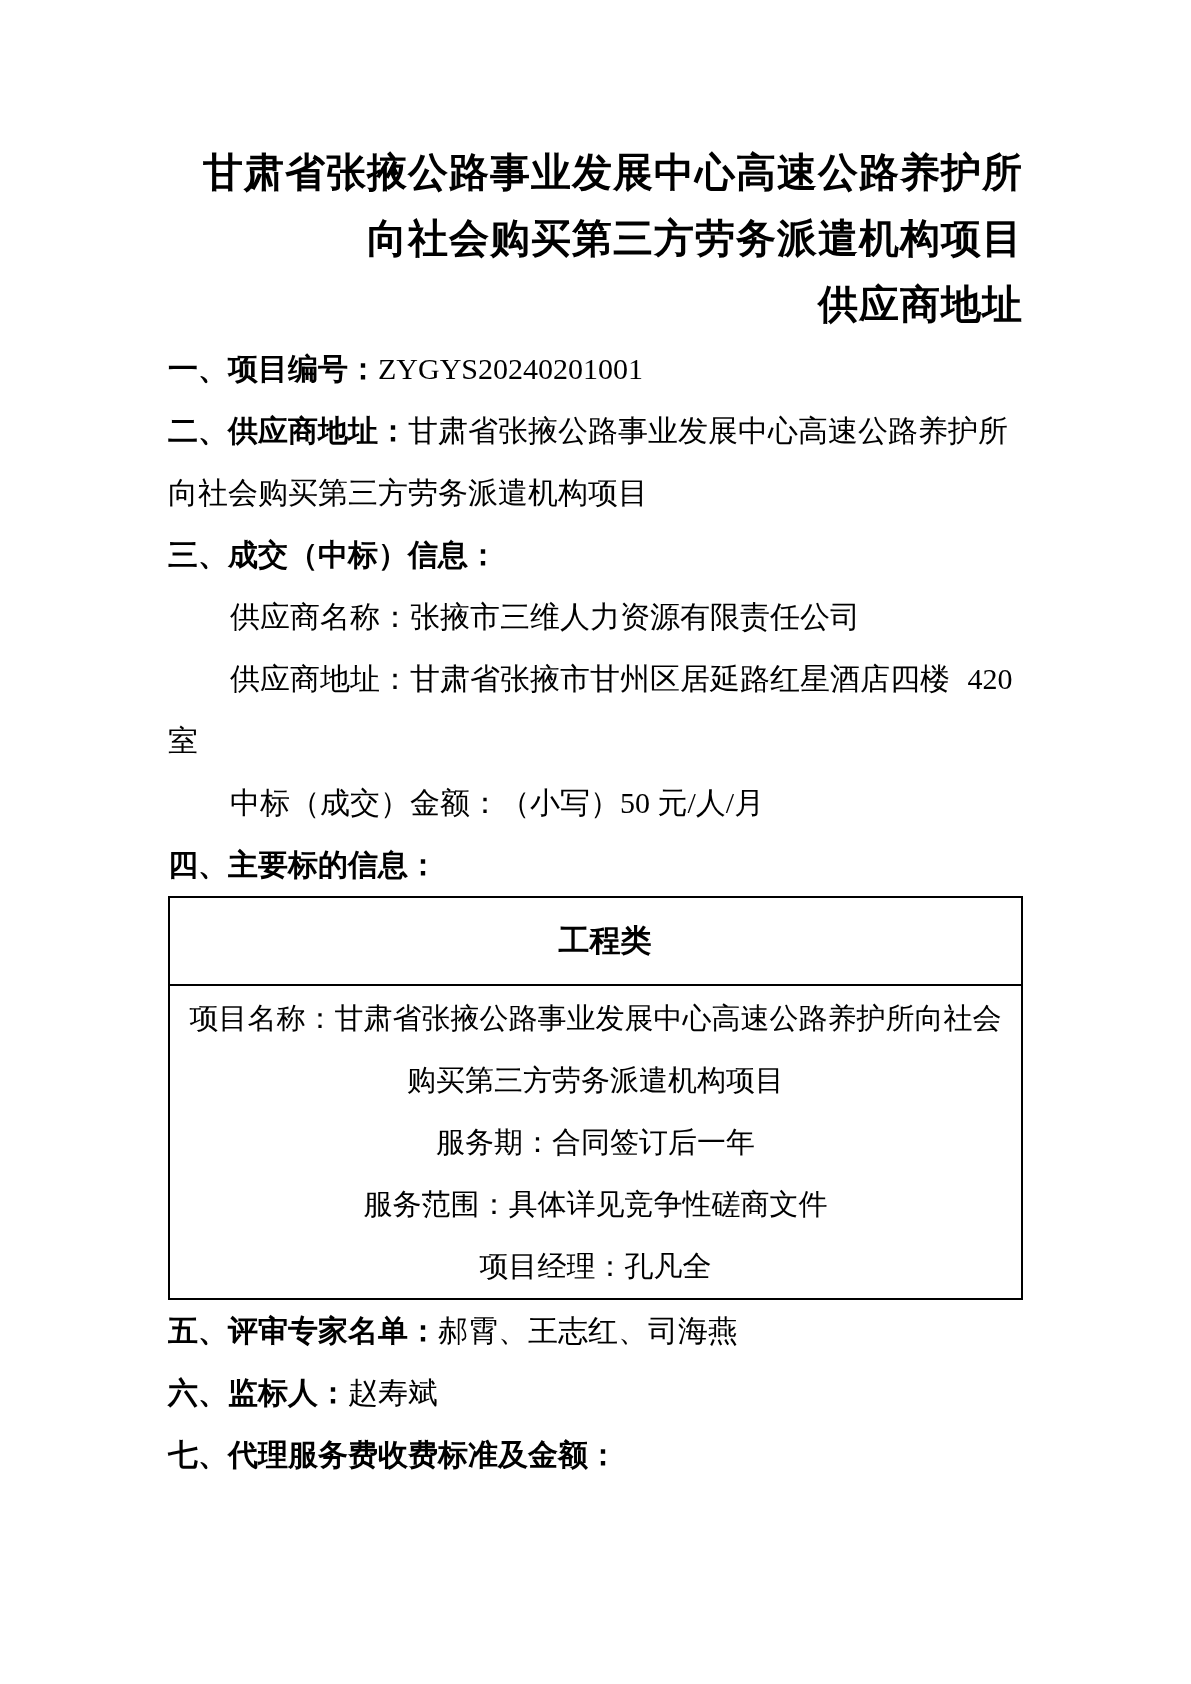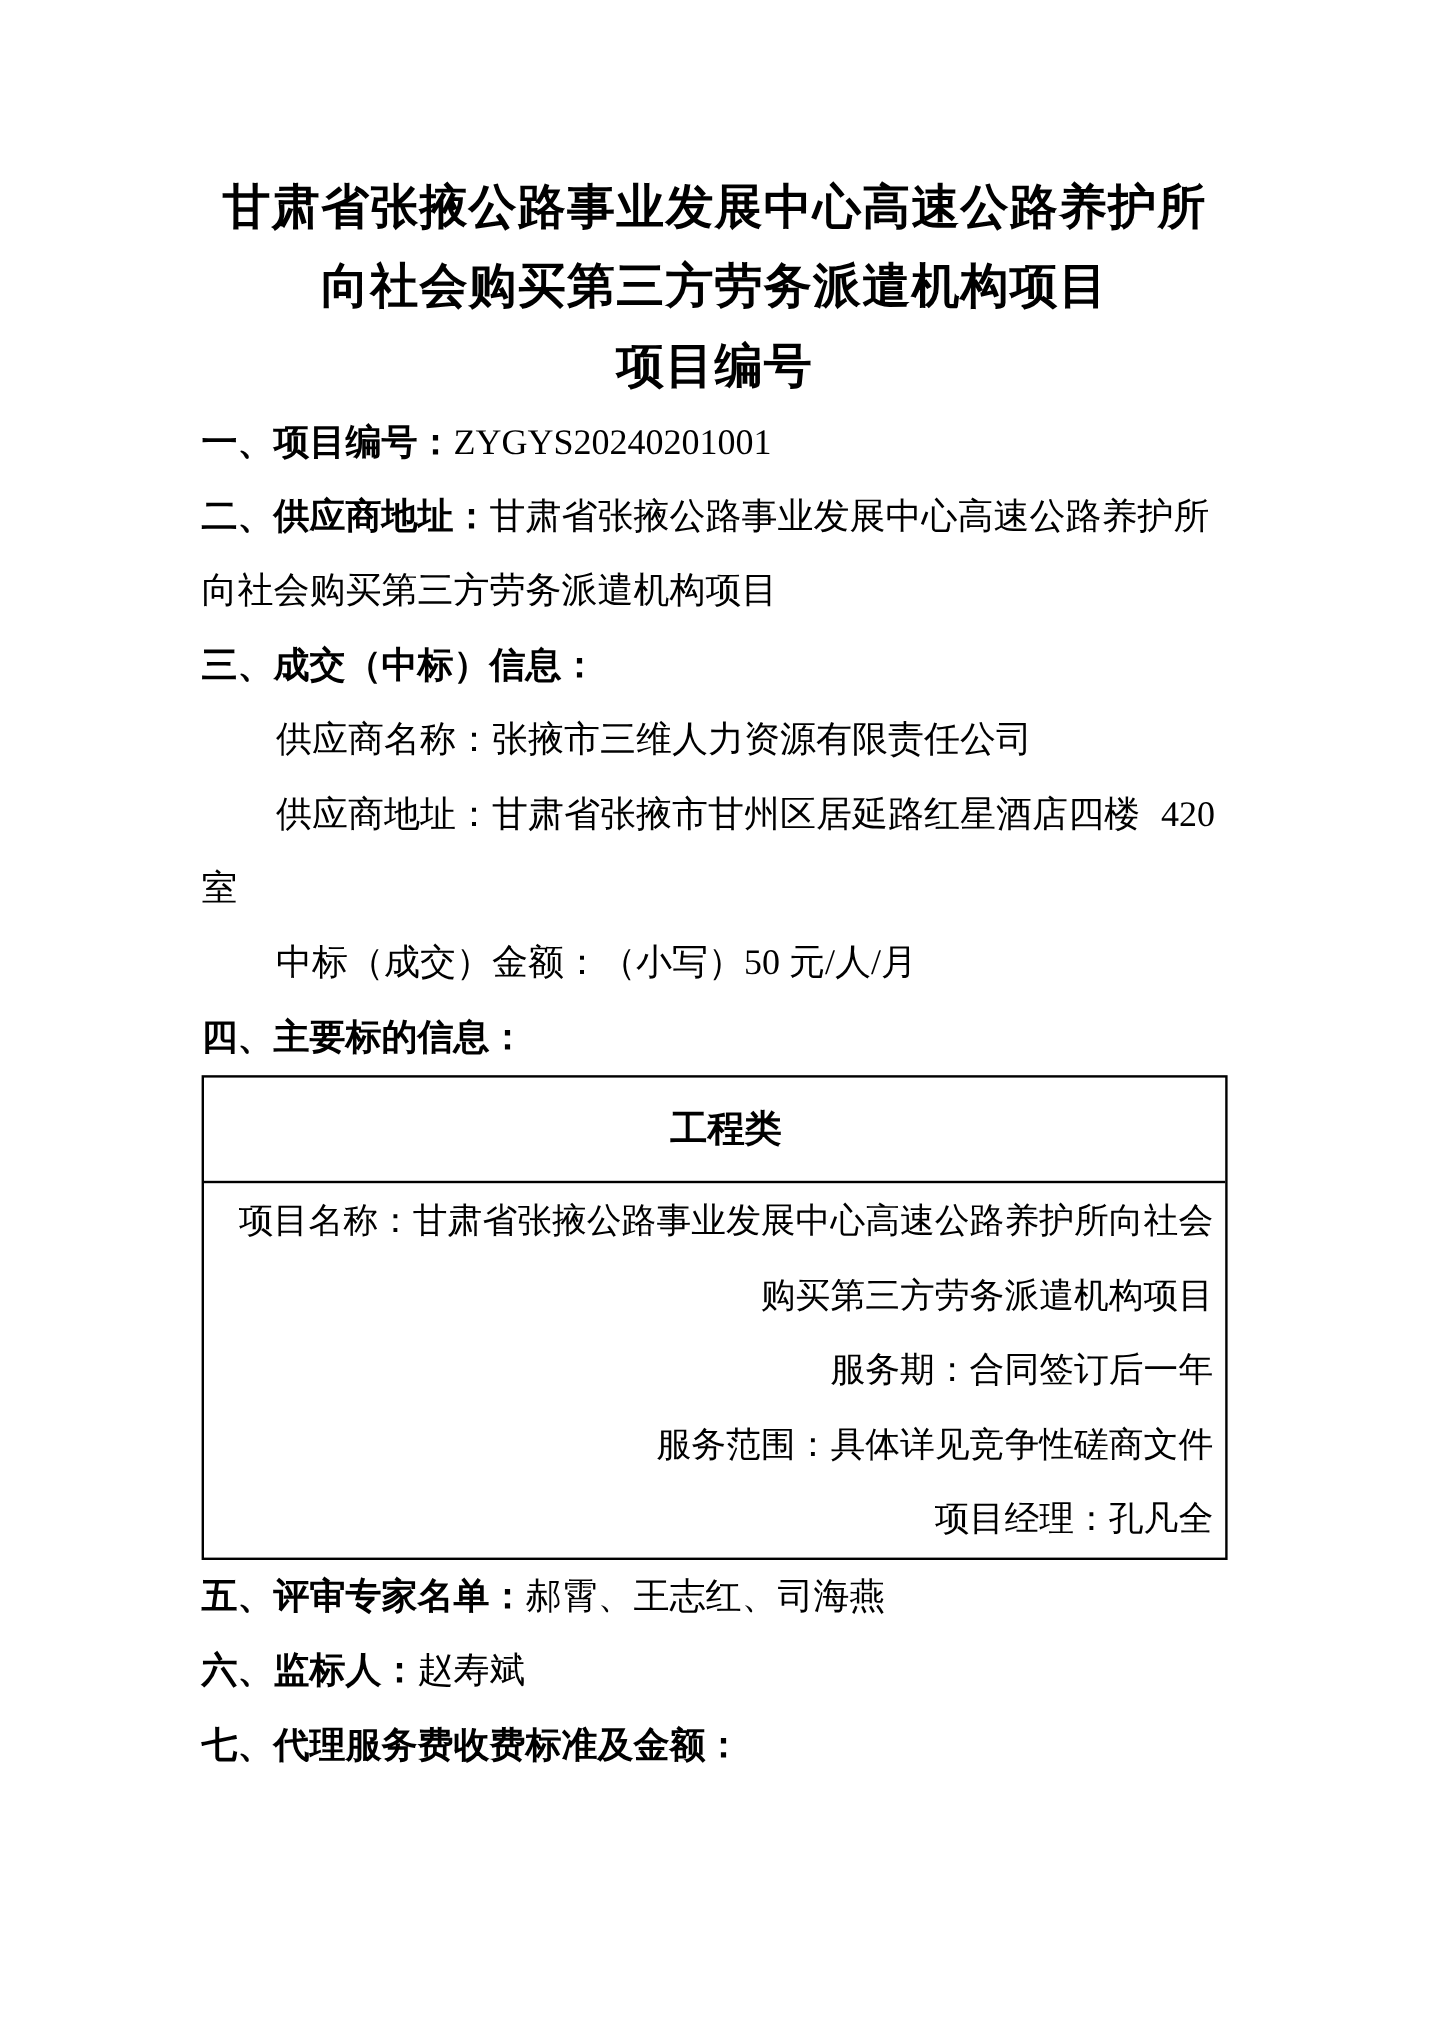--- a/index.html
+++ b/index.html
@@ -11,21 +11,21 @@
     margin: 0 auto;
     background: #ffffff;
     color: #000000;
     font-family: "Liberation Serif", "DejaVu Serif", serif;
     overflow: hidden;
   }
   .content {
     padding: 140px 168px 0 168px; 
   }
   .doc-title {
-    text-align: center;
+    text-align: right;
     font-weight: bold;
     font-size: 40px;
     line-height: 66px;
     letter-spacing: 1px;
   }
   .doc-title .tline { display: block; }
   .para {
     font-size: 30px;
     line-height: 62px;
     text-align: left;
@@ -45,32 +45,32 @@
     justify-content: center;
     font-weight: bold;
     font-size: 31px;
     padding-left: 19px;
   }
   .tbody {
     padding: 1px 10px 1px 10px;
     font-size: 29px;
     line-height: 62px;
   }
-  .trow { text-align: right; }
+  .trow { text-align: center; }
 </style>
 </head>
 <body>
 
 <div class="page">
   <div class="content">
 
     <h1 class="doc-title">
       <span class="tline">甘肃省张掖公路事业发展中心高速公路养护所</span>
       <span class="tline">向社会购买第三方劳务派遣机构项目</span>
-      <span class="tline">项目编号</span>
+      <span class="tline">供应商地址</span>
     </h1>
 
     <p class="para"><span class="b">一、项目编号：</span><span>ZYGYS20240201001</span></p>
 
     <p class="para"><span class="b">二、供应商地址：</span><span>甘肃省张掖公路事业发展中心高速公路养护所向社会购买第三方劳务派遣机构项目</span></p>
 
     <p class="para"><span class="b">三、成交（中标）信息：</span></p>
 
     <p class="para indent">供应商名称：张掖市三维人力资源有限责任公司</p>
 

